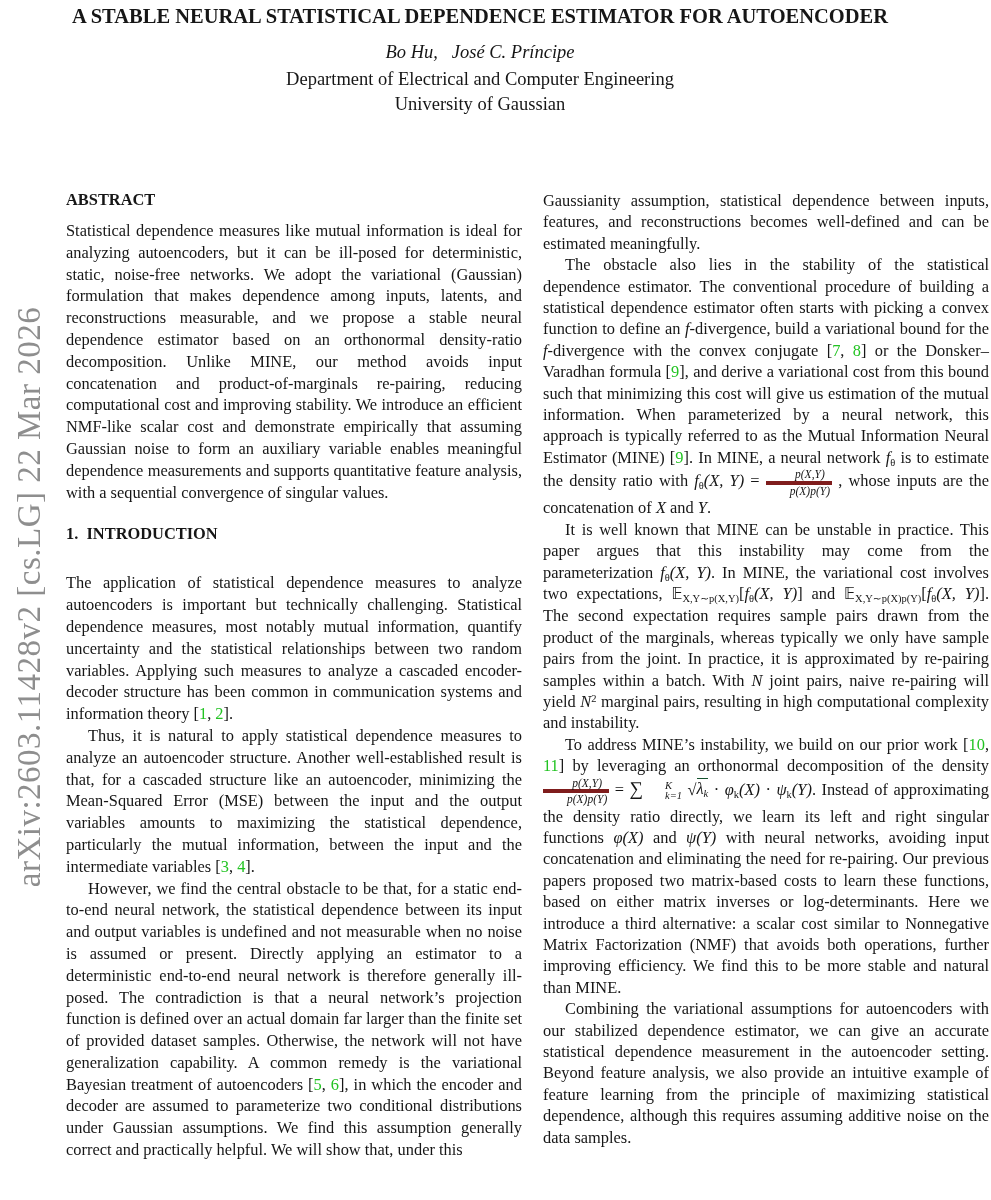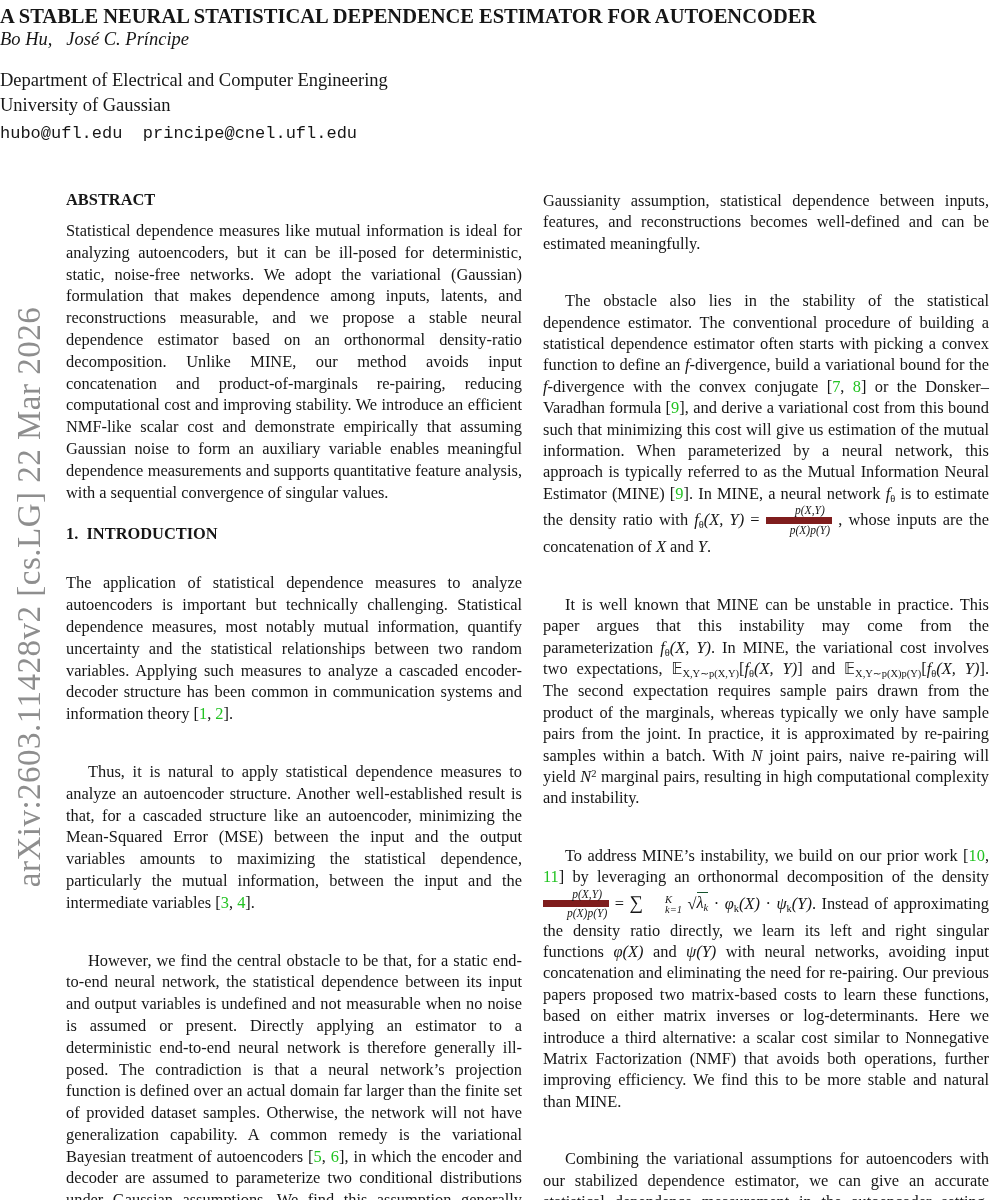--- a/index.html
+++ b/index.html
@@ -9,52 +9,52 @@
     font-family:"Liberation Serif",serif;
   }
   
   .arxiv-strip{
     position:absolute;top:597px;left:29px;
     transform:translate(-50%,-50%) rotate(-90deg);
     white-space:nowrap;
     font-size:33px;color:#8e8e8e;letter-spacing:0.5px;
   }
   
-  .header{position:absolute;top:0;left:0;width:960px;}
+  .header{position:absolute;top:0;left:0;width:960px;text-align:center;}
   .title{font-weight:bold;font-size:20.5px;line-height:23.5px;margin-top:5px;}
-  .authors{font-style:italic;font-size:18.5px;}
-  .affil{font-size:18.5px;line-height:25px;margin-top:18px;}
+  .authors{font-style:italic;font-size:18.5px;margin-top:13px;}
+  .affil{font-size:18.5px;line-height:25px;margin-top:4px;}
   .emails{font-family:"Liberation Mono","DejaVu Sans Mono",monospace;font-size:17px;margin-top:6px;}
   
   .col{position:absolute;top:190px;}
   .col-left{left:66px;width:456px;}
   .col-right{left:543px;width:446px;}
   .col p{
     margin:0;text-align:justify;
     font-size:16.4px;line-height:21.8px;
   }
   .col-right p{line-height:21.4px;}
-  .col p.indent{text-indent:22px;margin-top:36px;}
+  .col p.indent{text-indent:22px;}
   .sec-heading{
     text-align:left;font-weight:bold;font-size:16.4px;
     margin:0 0 10px 0;
   }
   .sec-heading.intro{margin:21px 0 28px 0;}
   
   .mi{font-style:italic;}
   .cite{color:#22c322;}
   sub.msub,sup.msup{font-size:10.5px;line-height:0;}
   sub.msub{vertical-align:-3px;}
   sup.msup{vertical-align:5px;}
   .bb{font-family:"DejaVu Sans","DejaVu Serif",serif;font-size:15px;}
   .frac{
     display:inline-block;vertical-align:-9px;text-align:center;
     font-size:11.5px;line-height:12.5px;font-style:italic;
   }
-  .frac .num{display:block;border-bottom:7px solid #7f1d1d;padding:0 2px;}
+  .frac .num{display:block;border-bottom:4px solid #7f1d1d;padding:0 2px;}
   .frac .den{display:block;padding:0 2px;}
   .sum-sigma{font-size:19px;}
   .sum-scripts{
     display:inline-block;vertical-align:-5px;text-align:left;
     font-size:10.5px;line-height:10.5px;font-style:italic;
   }
   .sum-scripts span{display:block;}
   .sqbar{border-top:1px solid #14532d;font-style:italic;}
 </style>
 </head>
@@ -64,21 +64,20 @@
 
 <div class="header">
   <div class="title">
     <div>A STABLE NEURAL STATISTICAL DEPENDENCE ESTIMATOR FOR AUTOENCODER</div>
   </div>
   <div class="authors">Bo Hu,&nbsp;&nbsp;&nbsp;José C. Príncipe</div>
   <div class="affil">
     <div>Department of Electrical and Computer Engineering</div>
     <div>University of Gaussian</div>
   </div>
-  <div class="emails">hubo@ufl.edu&nbsp;&nbsp;principe@cnel.ufl.edu</div>
 </div>
 
 <div class="col col-left">
   <div class="sec-heading">ABSTRACT</div>
   <div>
       <p>Statistical dependence measures like mutual information is ideal for analyzing autoencoders, but it can be ill-posed for deterministic, static, noise-free networks. We adopt the variational (Gaussian) formulation that makes dependence among inputs, latents, and reconstructions measurable, and we propose a stable neural dependence estimator based on an orthonormal density-ratio decomposition. Unlike MINE, our method avoids input concatenation and product-of-marginals re-pairing, reducing computational cost and improving stability. We introduce an efficient NMF-like scalar cost and demonstrate empirically that assuming Gaussian noise to form an auxiliary variable enables meaningful dependence measurements and supports quantitative feature analysis, with a sequential convergence of singular values.</p>
     </div>
   <div class="sec-heading intro">1.&nbsp;&nbsp;INTRODUCTION</div>
   <div>
       <p>The application of statistical dependence measures to analyze autoencoders is important but technically challenging. Statistical dependence measures, most notably mutual information, quantify uncertainty and the statistical relationships between two random variables. Applying such measures to analyze a cascaded encoder-decoder structure has been common in communication systems and information theory [<span class="cite">1</span>, <span class="cite">2</span>].</p>

